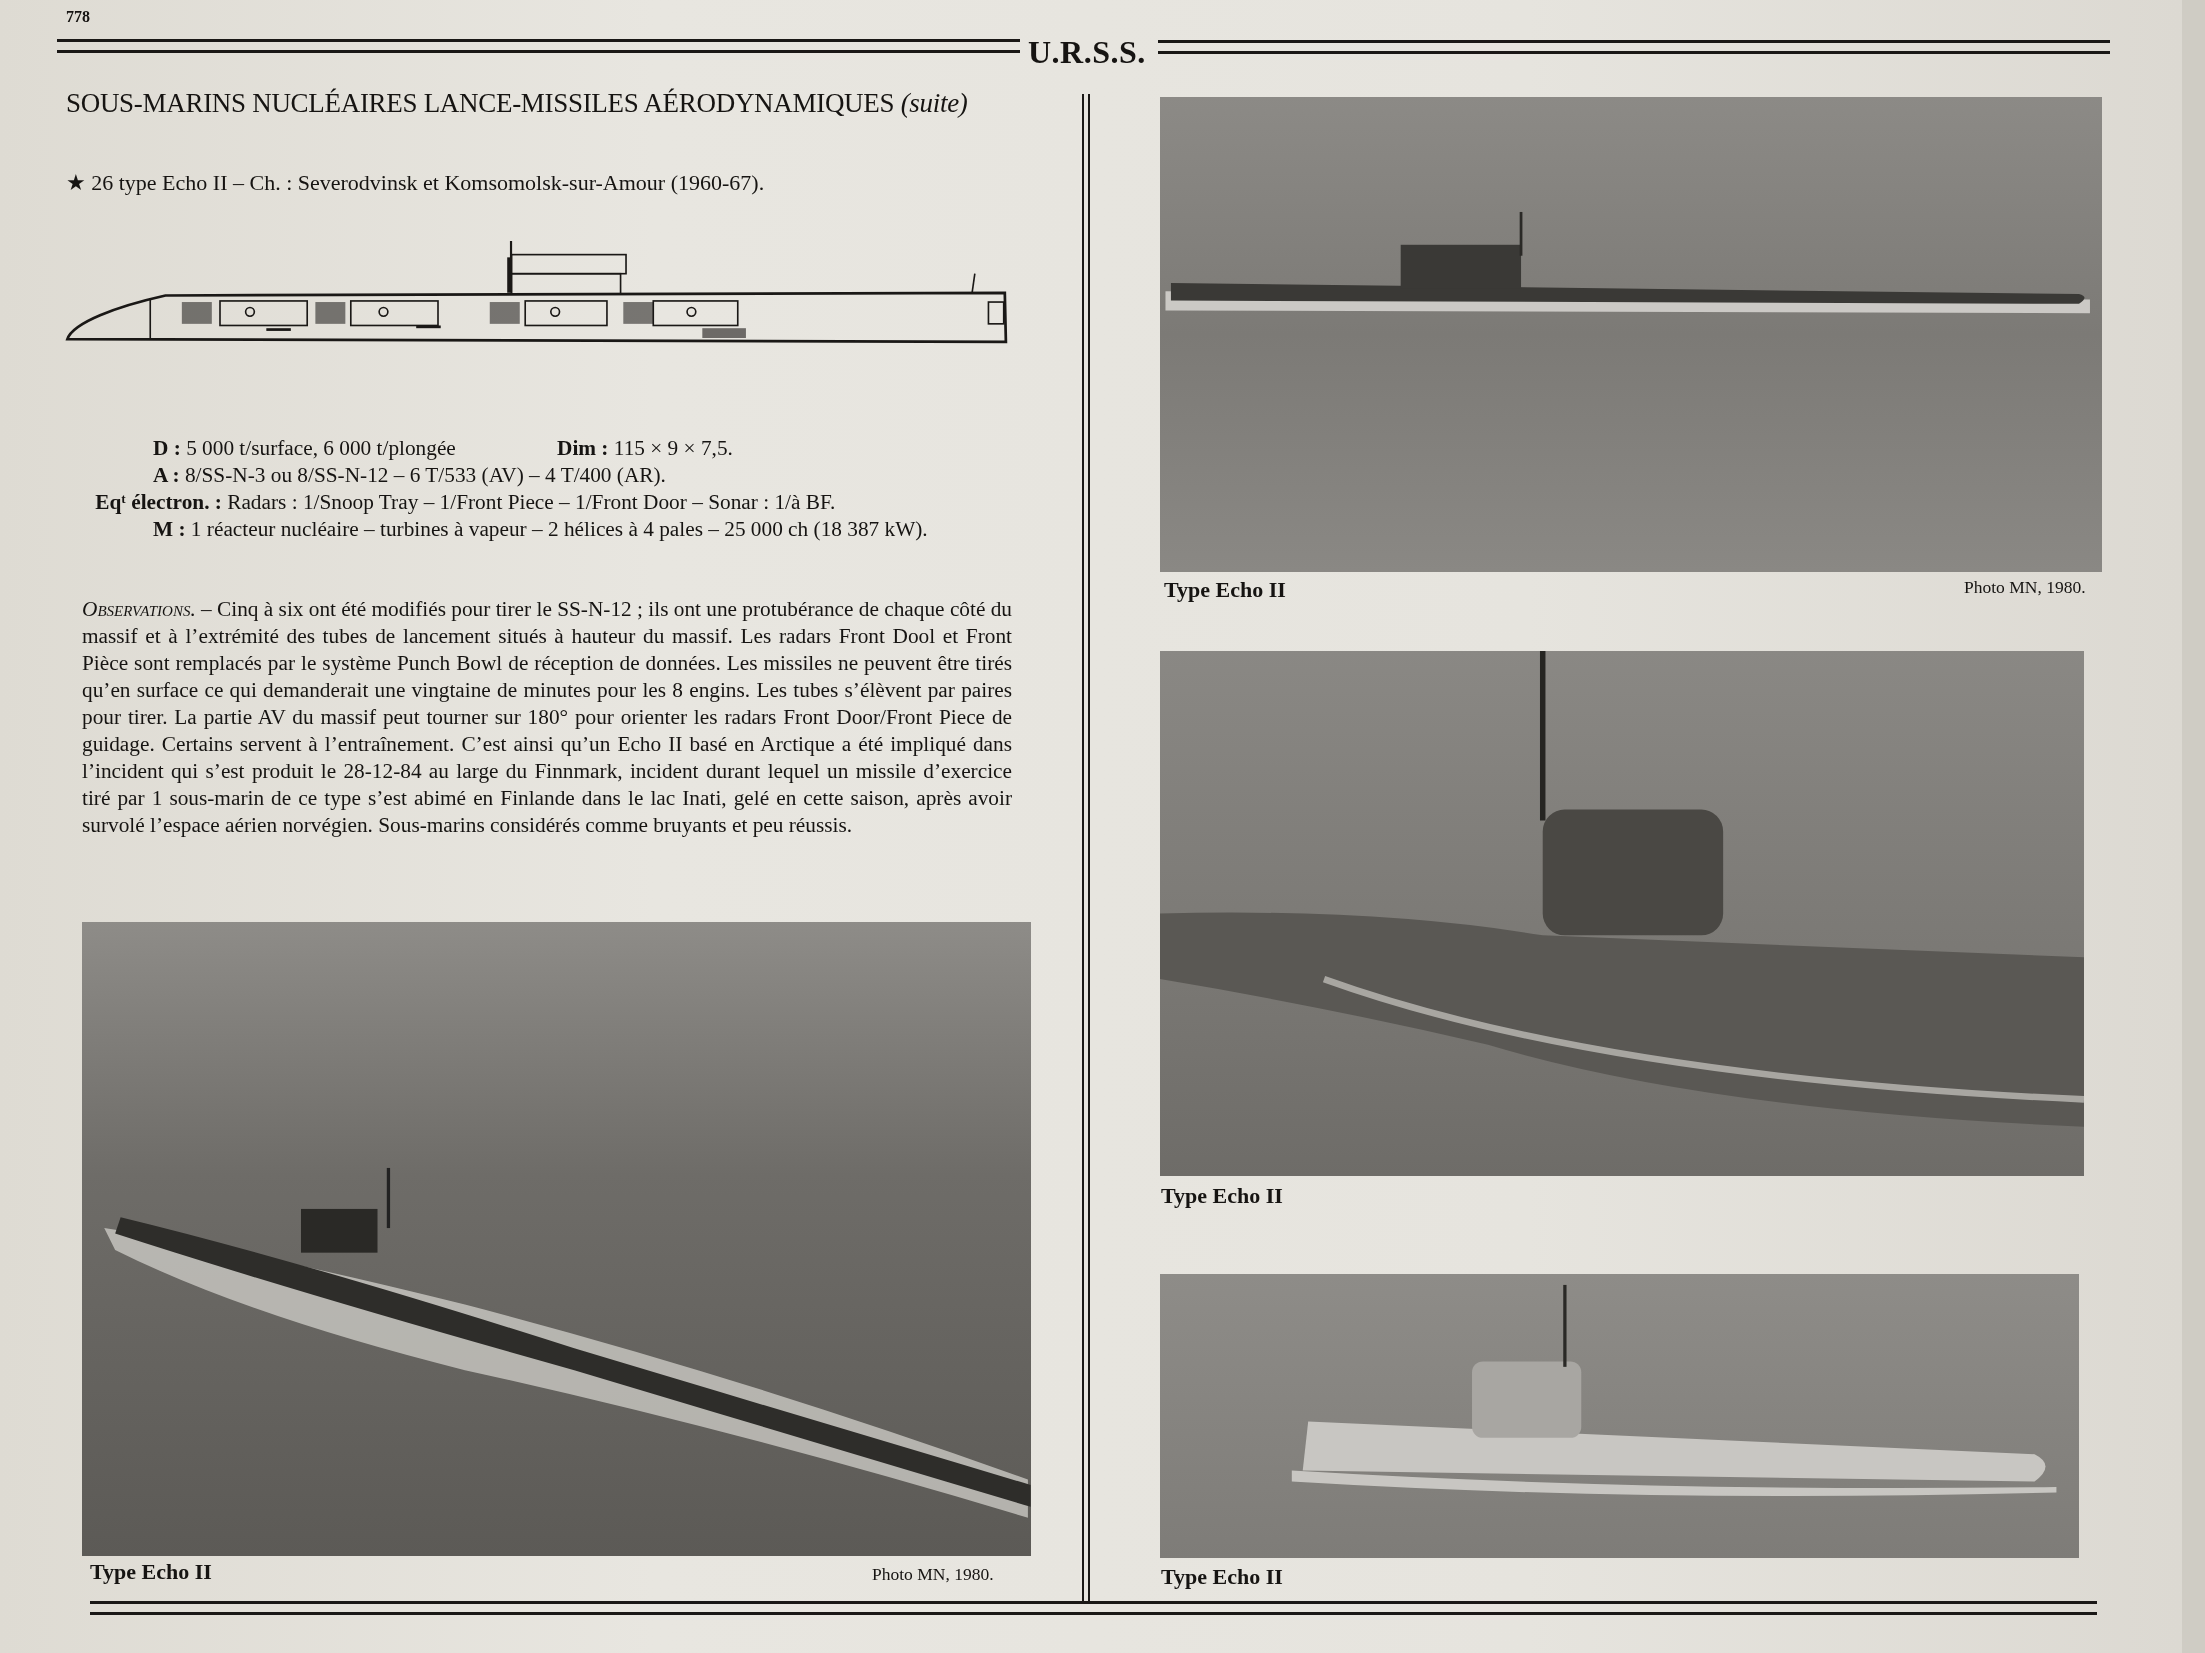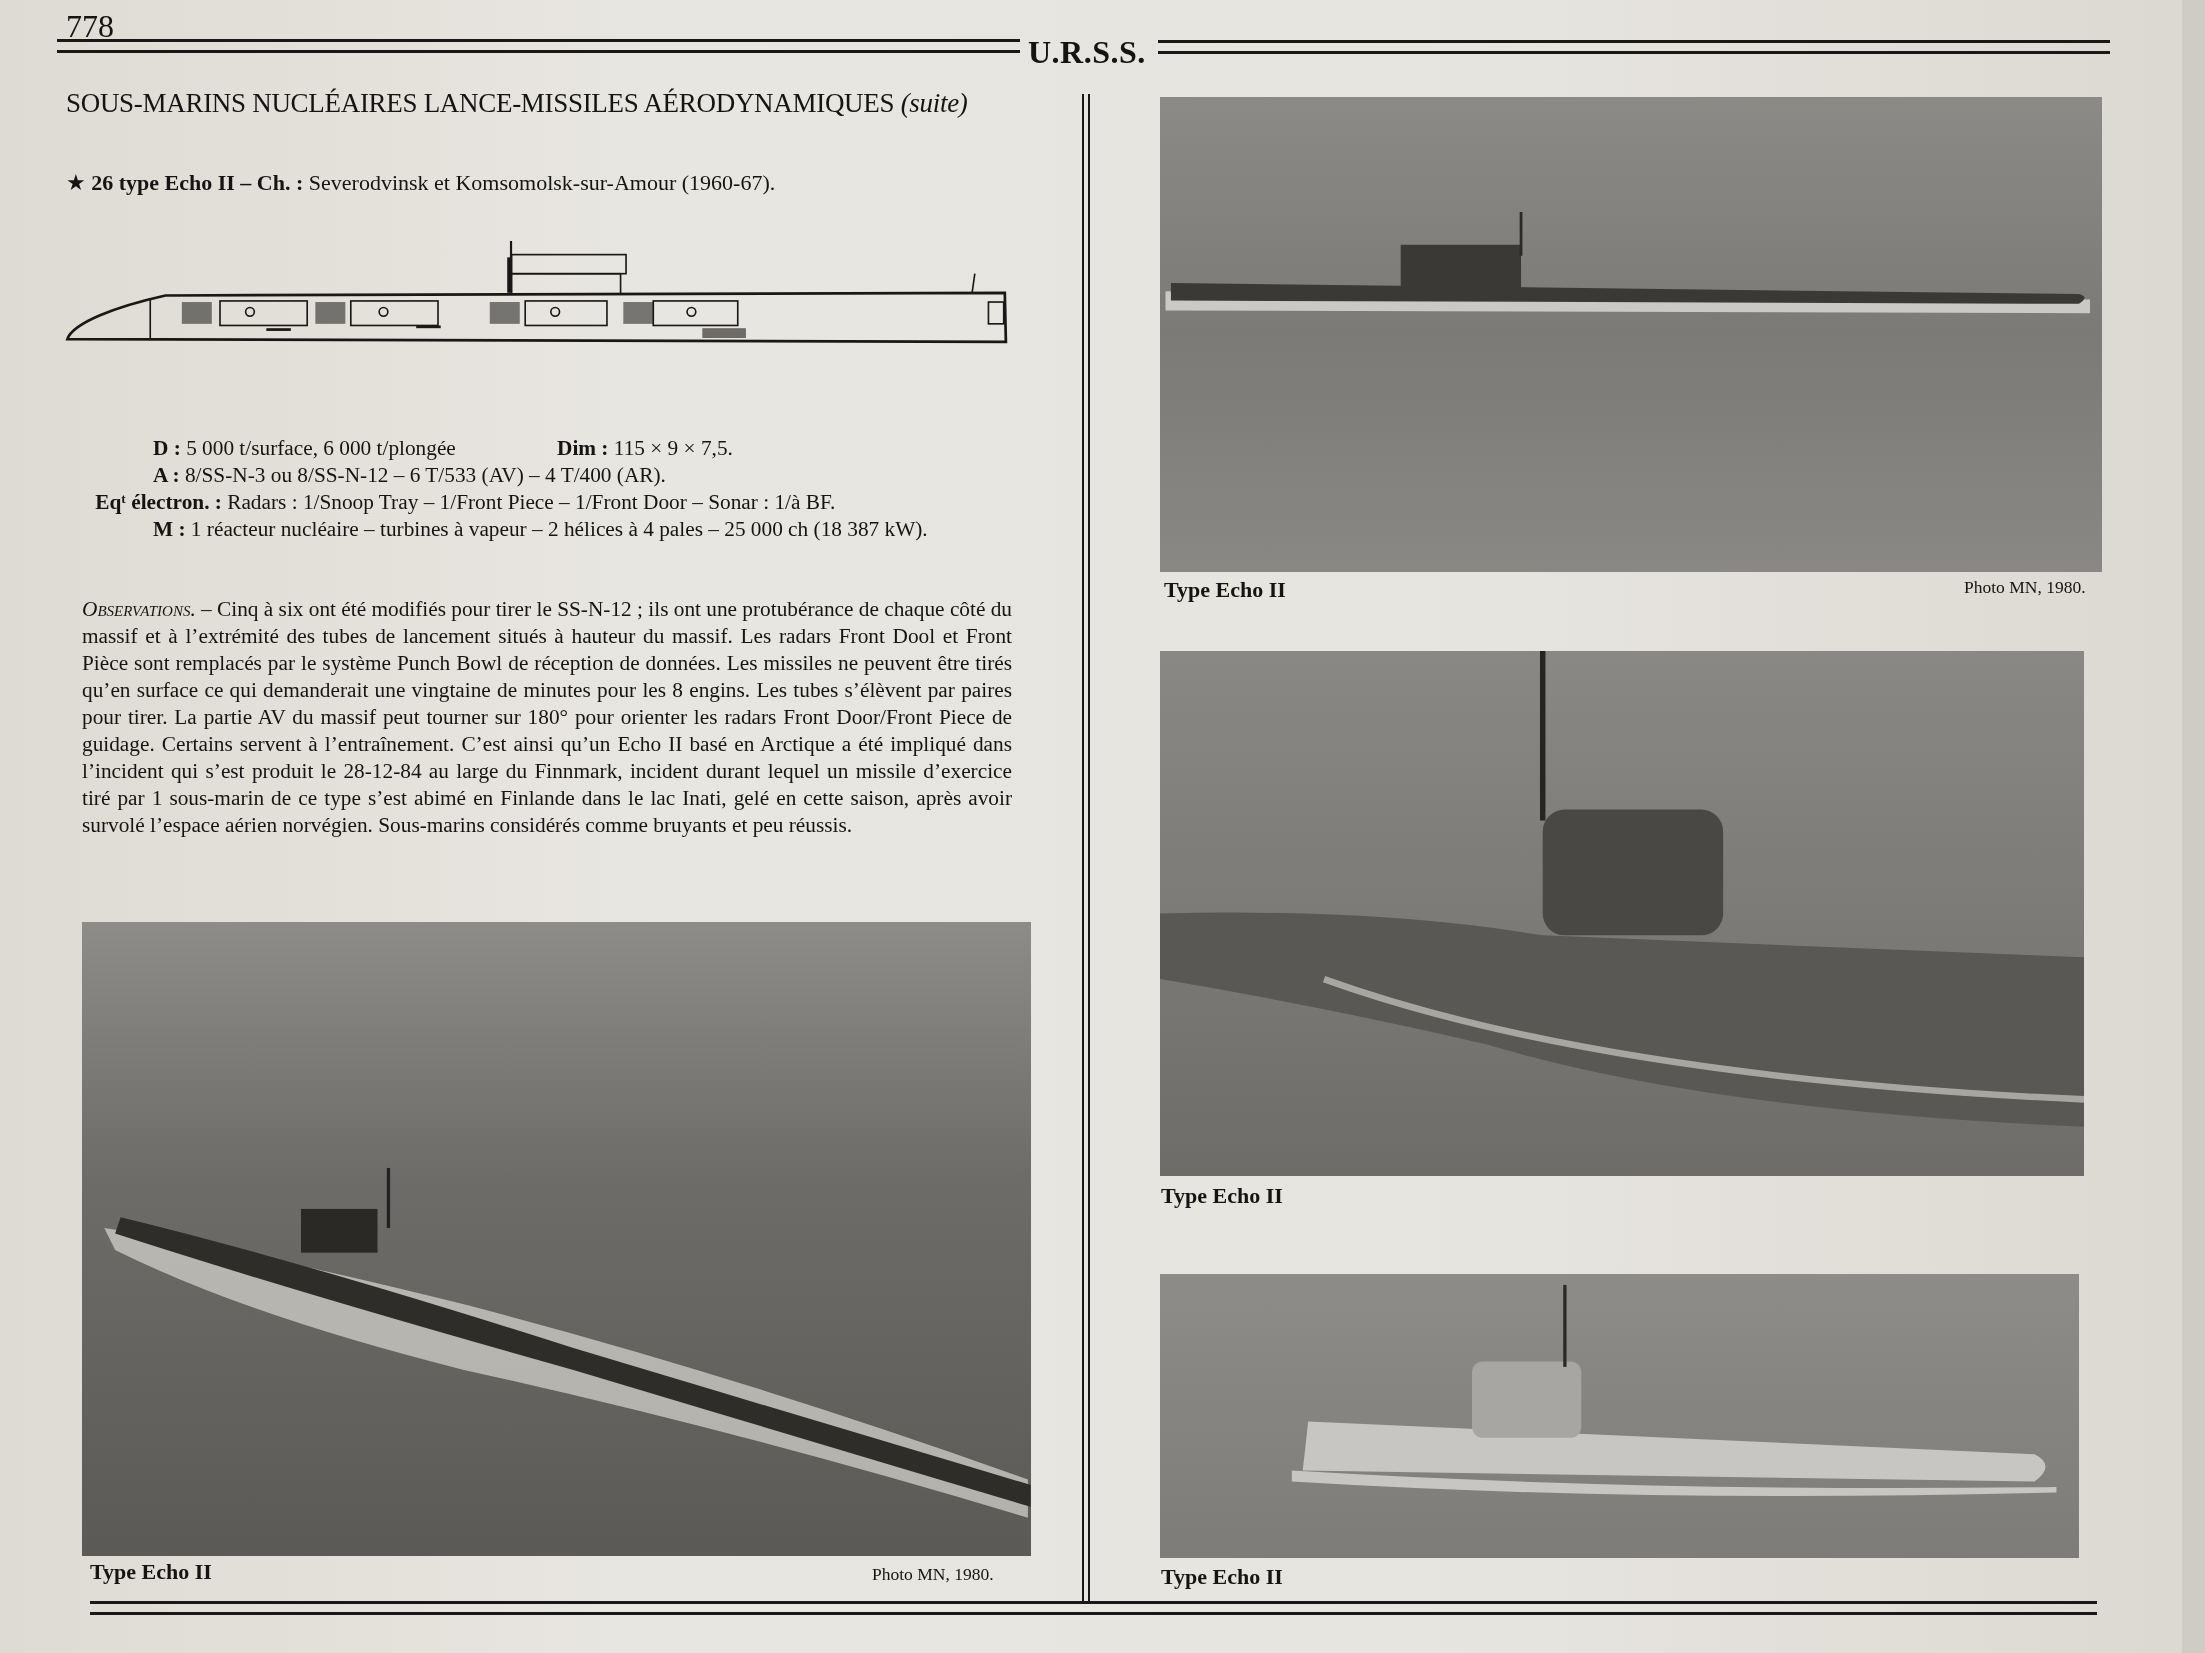--- a/index.html
+++ b/index.html
@@ -5,29 +5,29 @@
   html, body { margin:0; padding:0; }
   body {
     width:2205px; height:1654px; position:relative; overflow:hidden;
     background:#e3e0d8;
     font-family:"Liberation Serif","DejaVu Serif",serif;
     color:#161412;
   }
   .page { position:absolute; left:0; top:0; width:2182px; height:1654px;
     background:linear-gradient(90deg,#dedbd3 0%,#e8e6e0 30%,#e6e4de 70%,#dcd9d2 100%); }
   .edge { position:absolute; right:0; top:0; width:23px; height:1654px; background:#cfccc4; }
-  .pagenum { position:absolute; left:66px; top:7.7px; font-size:32px; font-weight:normal; }
+  .pagenum { position:absolute; left:66px; top:7.7px; font-size:16px; font-weight:bold; }
   .rule { position:absolute; height:7.7px; border-top:3.3px solid #1a1816; border-bottom:3.3px solid #1a1816; }
   .header-title { position:absolute; left:1028px; top:34px; font-size:32px; font-weight:bold; letter-spacing:0.5px; }
   .col-divider { position:absolute; left:1082px; top:94px; width:7.7px; height:1510px;
     border-left:2.7px solid #1a1816; border-right:2.7px solid #1a1816; box-sizing:border-box; }
   .section-title { position:absolute; left:66px; top:88px; font-size:27px; letter-spacing:-0.3px; }
   .section-title i { font-weight:normal; }
   .subhead { position:absolute; left:66px; top:170px; font-size:22px; }
-  .subhead b { font-weight:bold; }
+  .subhead b { font-weight:normal; }
   .drawing { position:absolute; left:60px; top:241px; width:974px; height:109px; }
   .specs { position:absolute; left:109px; top:435px; font-size:21.3px; line-height:27px; }
   .specs .row { white-space:nowrap;margin-left:44px; }
   .specs .k { font-weight:bold; }
   .specs .c2 { position:absolute; left:448px; }
   .obs { position:absolute; left:82px; top:596px; width:930px; font-size:21.3px; line-height:27px;
     text-align:justify; }
   .obs .lbl { font-variant:small-caps;font-style:italic; }
   .photo { position:absolute; overflow:hidden; }
   .caption { position:absolute; font-size:22px; font-weight:bold; }

